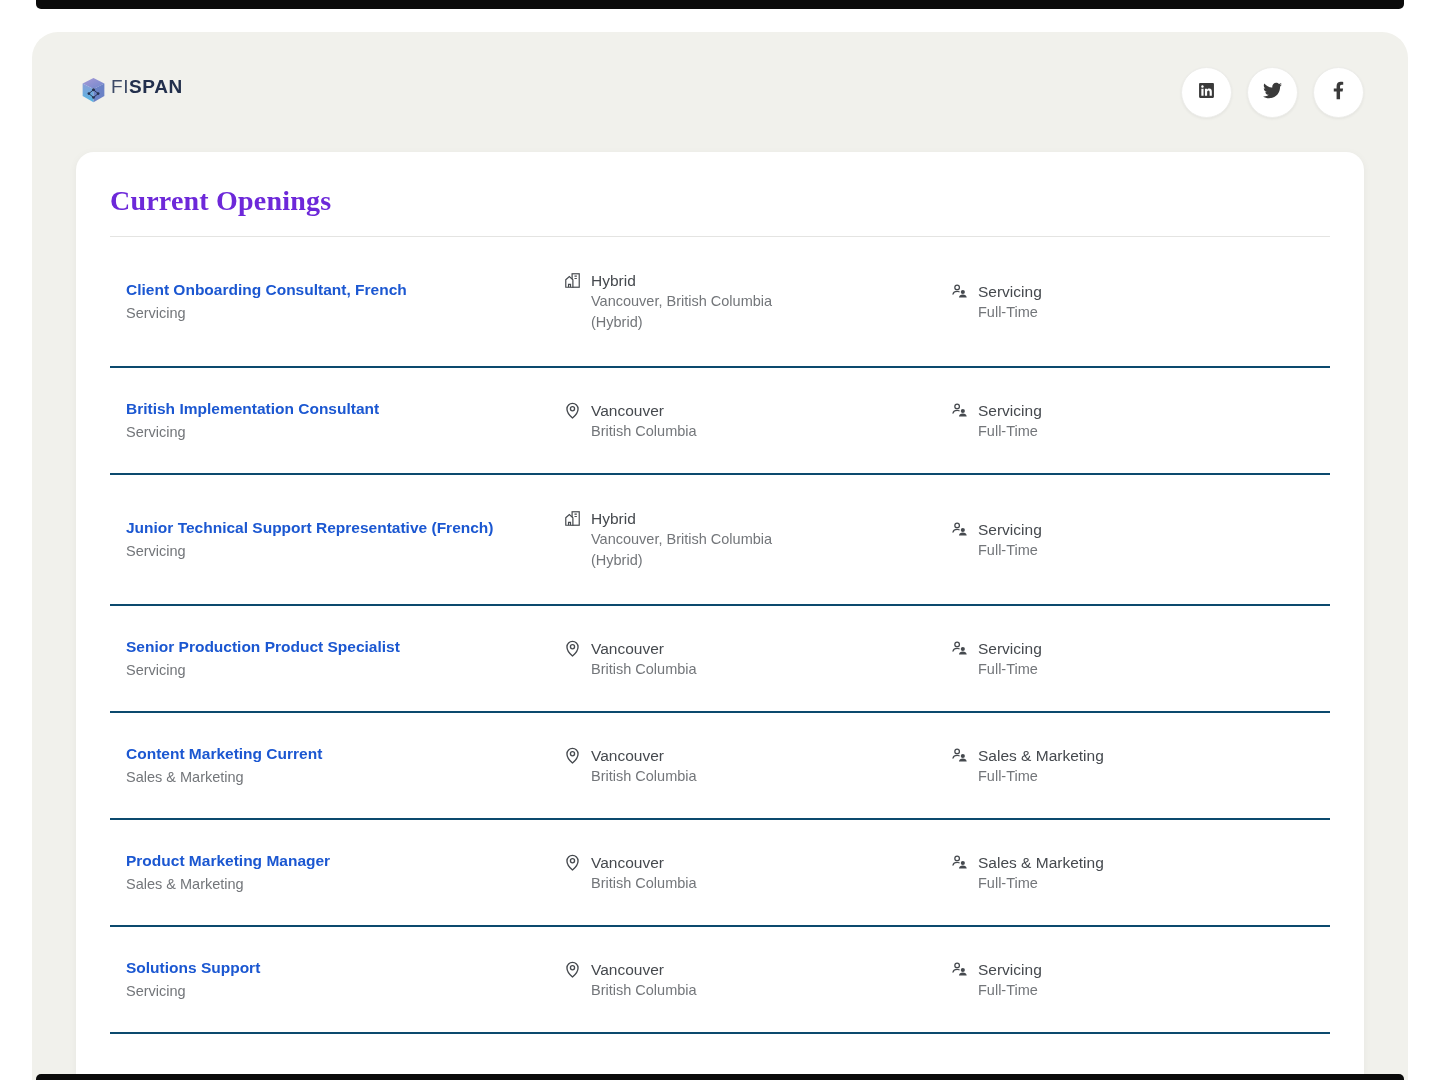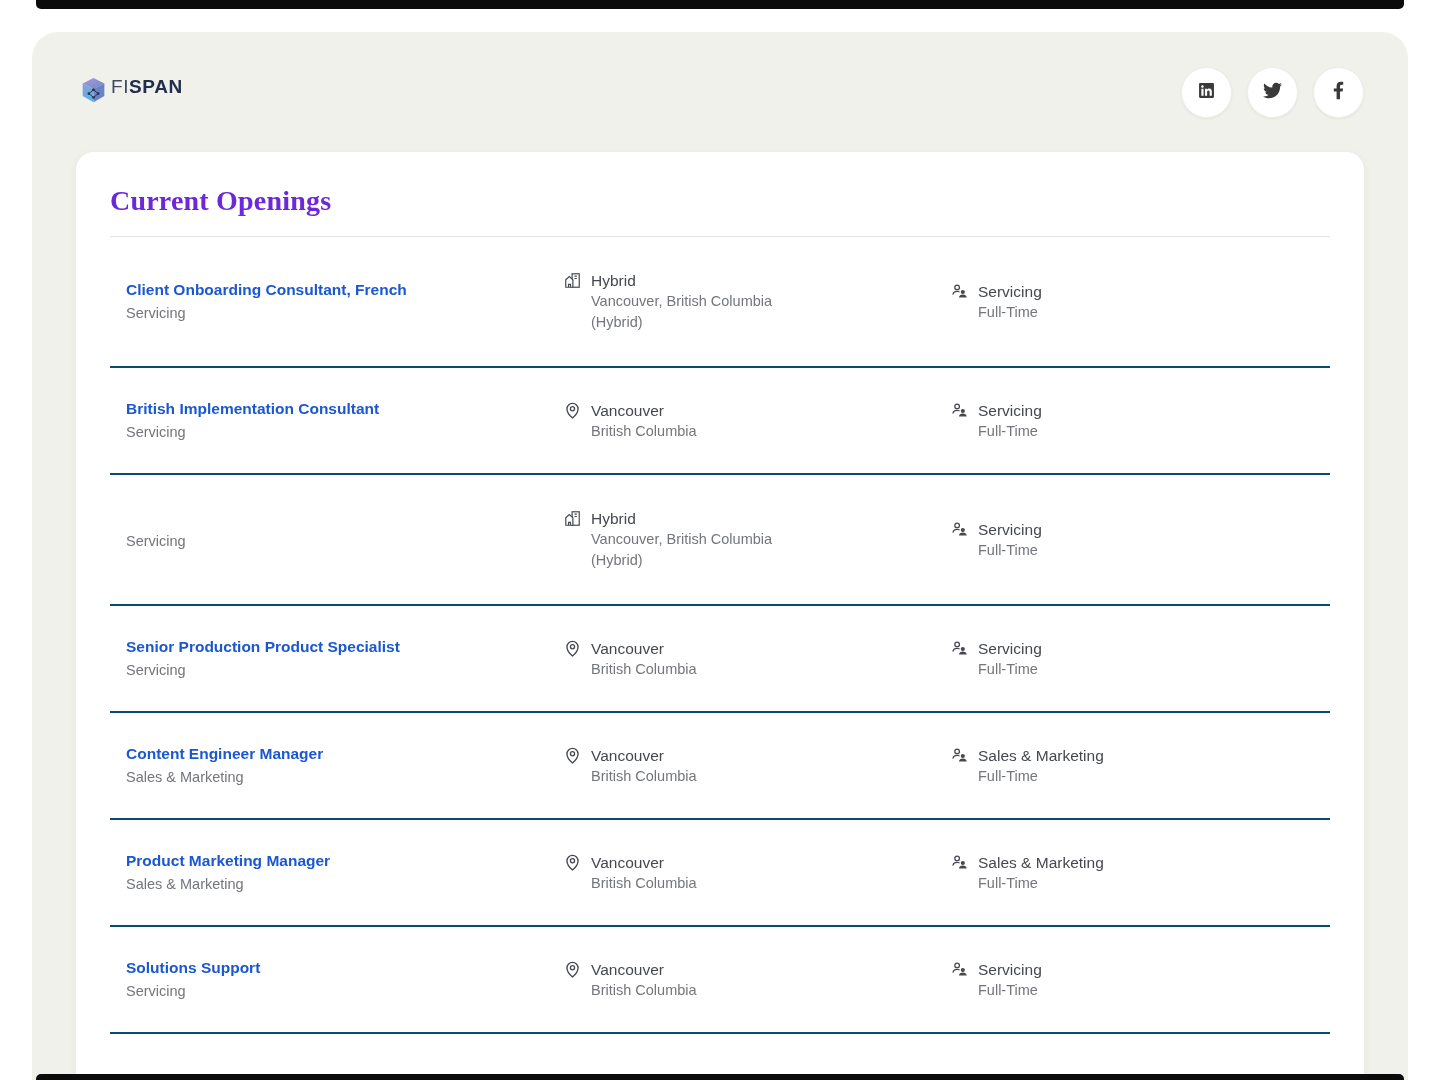--- a/index.html
+++ b/index.html
@@ -207,20 +207,21 @@
             </span>
       <div class="meta-lines js-team-lines">
               <div class="primary">Servicing</div>
               <div class="secondary">Full-Time</div>
             </div>
     </div>
   </div>
 
   <div class="job-row row-tall">
     <div>
+      <div class="job-title">Junior Technical Support Representative (French)</div>
       <div class="job-dept">Servicing</div>
     </div>
     <div class="meta">
       <span class="meta-icon js-loc-icon">
               <svg viewBox="0 0 24 24" fill="none" stroke="currentColor" stroke-width="1.5">
                 <rect x="11.5" y="3.5" width="9" height="17"></rect>
                 <path d="M14.5 6.5h3 M14.5 9.5h3 M17.5 12.5h.01"></path>
                 <path d="M3.5 11 8 7l4.5 4v9.5H3.5z" fill="#ffffff"></path>
                 <path d="M7 20.5v-3.5h2.5v3.5"></path>
               </svg>
@@ -275,21 +276,21 @@
             </span>
       <div class="meta-lines js-team-lines">
               <div class="primary">Servicing</div>
               <div class="secondary">Full-Time</div>
             </div>
     </div>
   </div>
 
   <div class="job-row">
     <div>
-      <div class="job-title">Content Engineer Manager</div>
+      <div class="job-title">Content Marketing Current</div>
       <div class="job-dept">Sales &amp; Marketing</div>
     </div>
     <div class="meta">
       <span class="meta-icon js-loc-icon">
               <svg viewBox="0 0 24 24">
                 <path d="M12 21.4C12 21.4 5 15.6 5 10a7 7 0 1 1 14 0c0 5.6-7 11.4-7 11.4z" fill="none" stroke="currentColor" stroke-width="1.7"></path>
                 <circle cx="12" cy="9.8" r="2.6" fill="none" stroke="currentColor" stroke-width="1.7"></circle>
               </svg>
             </span>
       <div class="meta-lines js-loc-lines">

